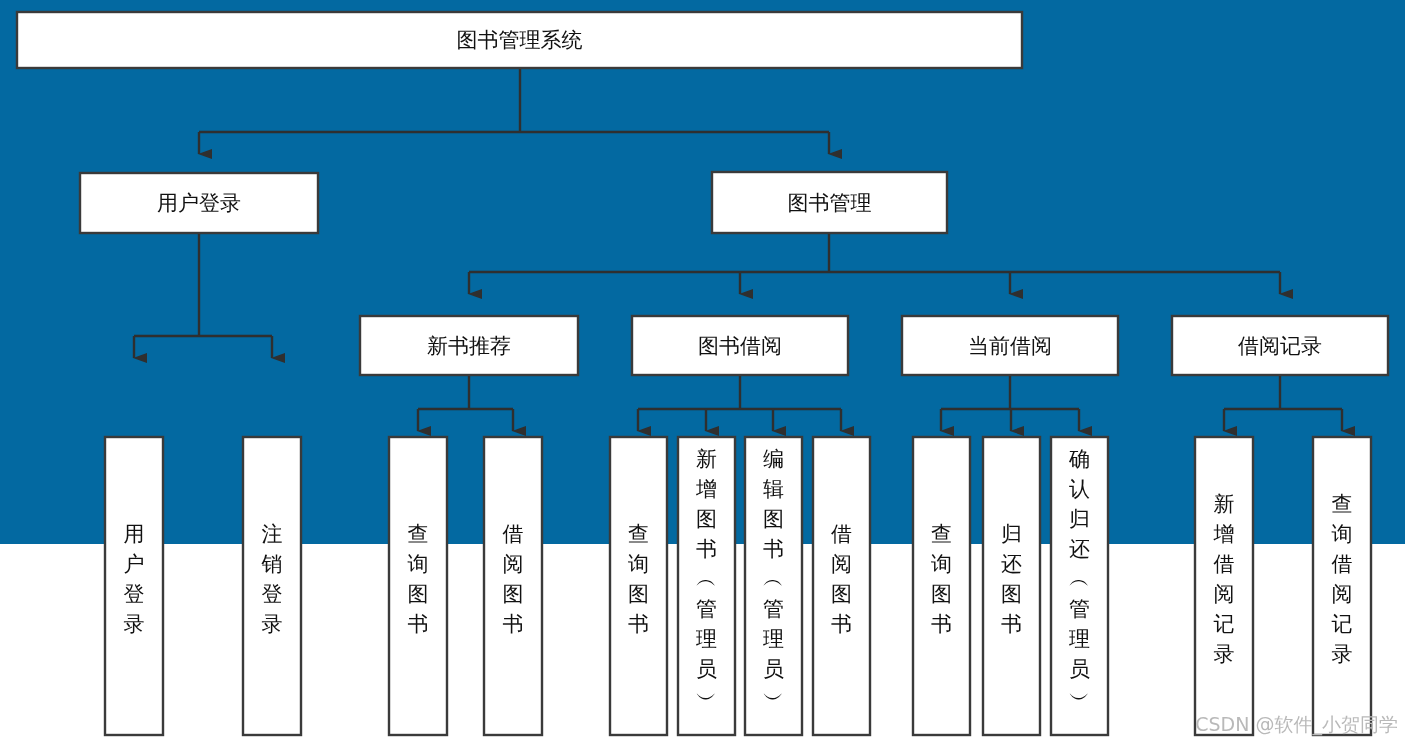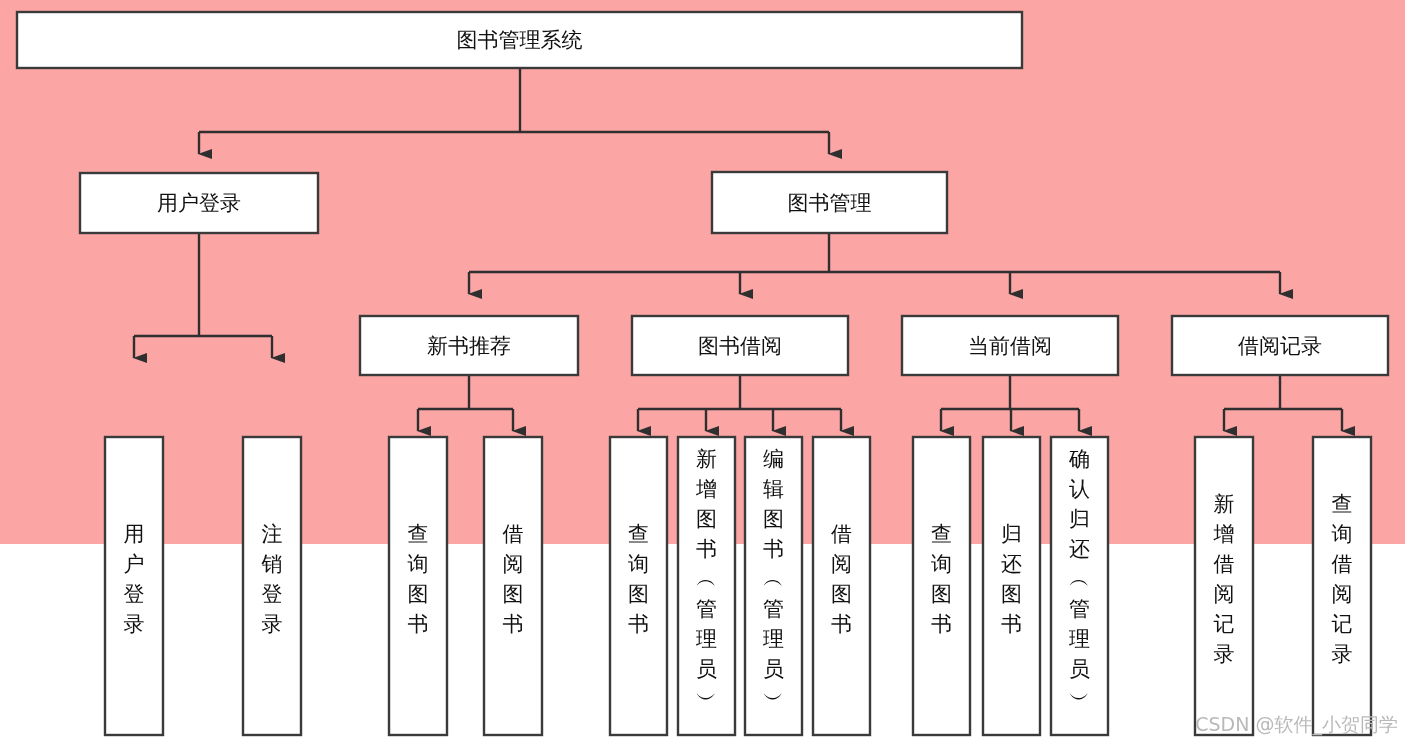--- a/index.html
+++ b/index.html
@@ -11,21 +11,21 @@
   body {
     width: 1405px;
     height: 747px;
     overflow: hidden;
     font-family: "DejaVu Sans", "Liberation Sans", sans-serif;
   }
   #diagram-root {
     position: relative;
     width: 1405px;
     height: 544px;
-    background: #fca5a5;
+    background: #0369a1;
   }
   svg#diagram-canvas {
     position: absolute;
     top: 0;
     left: 0;
     width: 1405px;
     height: 747px;
     display: block;
   }
   .node-rect {

